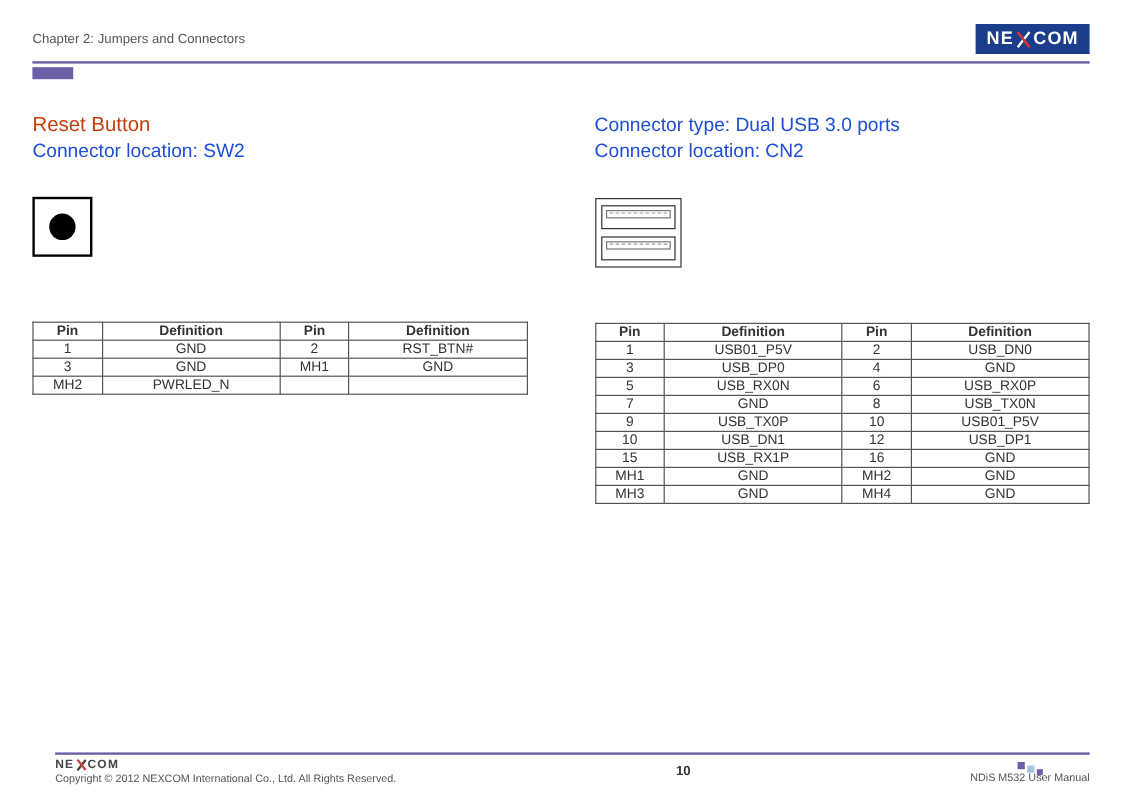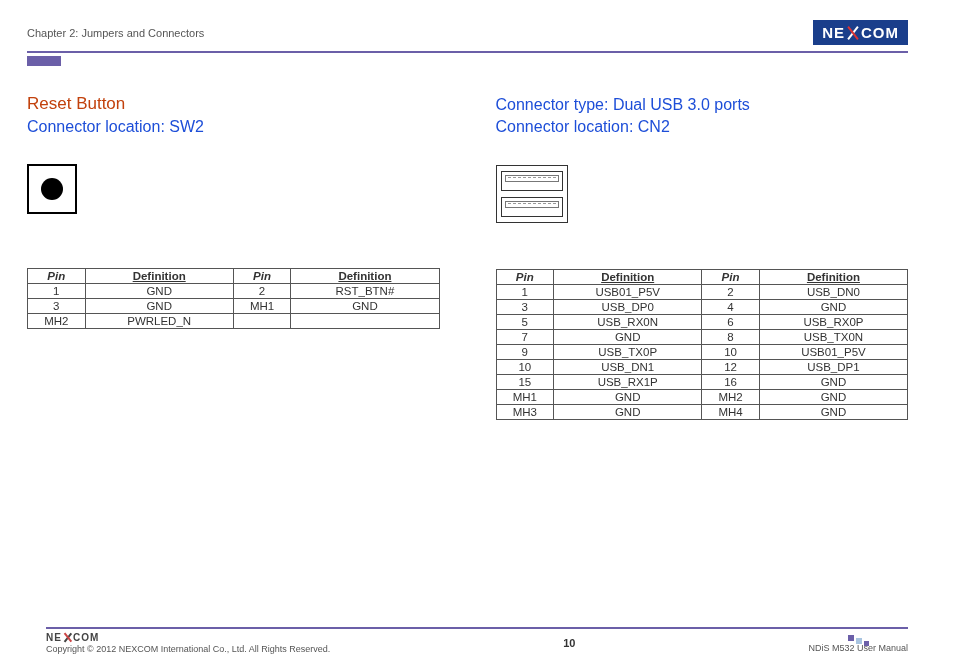--- a/index.html
+++ b/index.html
@@ -134,22 +134,22 @@
   table.pin th, table.pin td {
     border: 1px solid #555;
     padding: 1px 6px;
     text-align: center;
     font-weight: normal;
     color: #333;
   }
   table.pin th {
     font-weight: bold;
   }
-  table.pin .pincol { width: 14%; font-style: italic; }
-  table.pin .defcol { width: 36%; text-decoration: underline; }
+  table.pin .pincol { width: 14%; }
+  table.pin .defcol { width: 36%; }
 
   .footer {
     position: absolute;
     left: 46px; right: 46px; bottom: 18px;
   }
   .footer-line {
     height: 2px;
     background: #6b5fa8;
     margin-bottom: 3px;
   }

